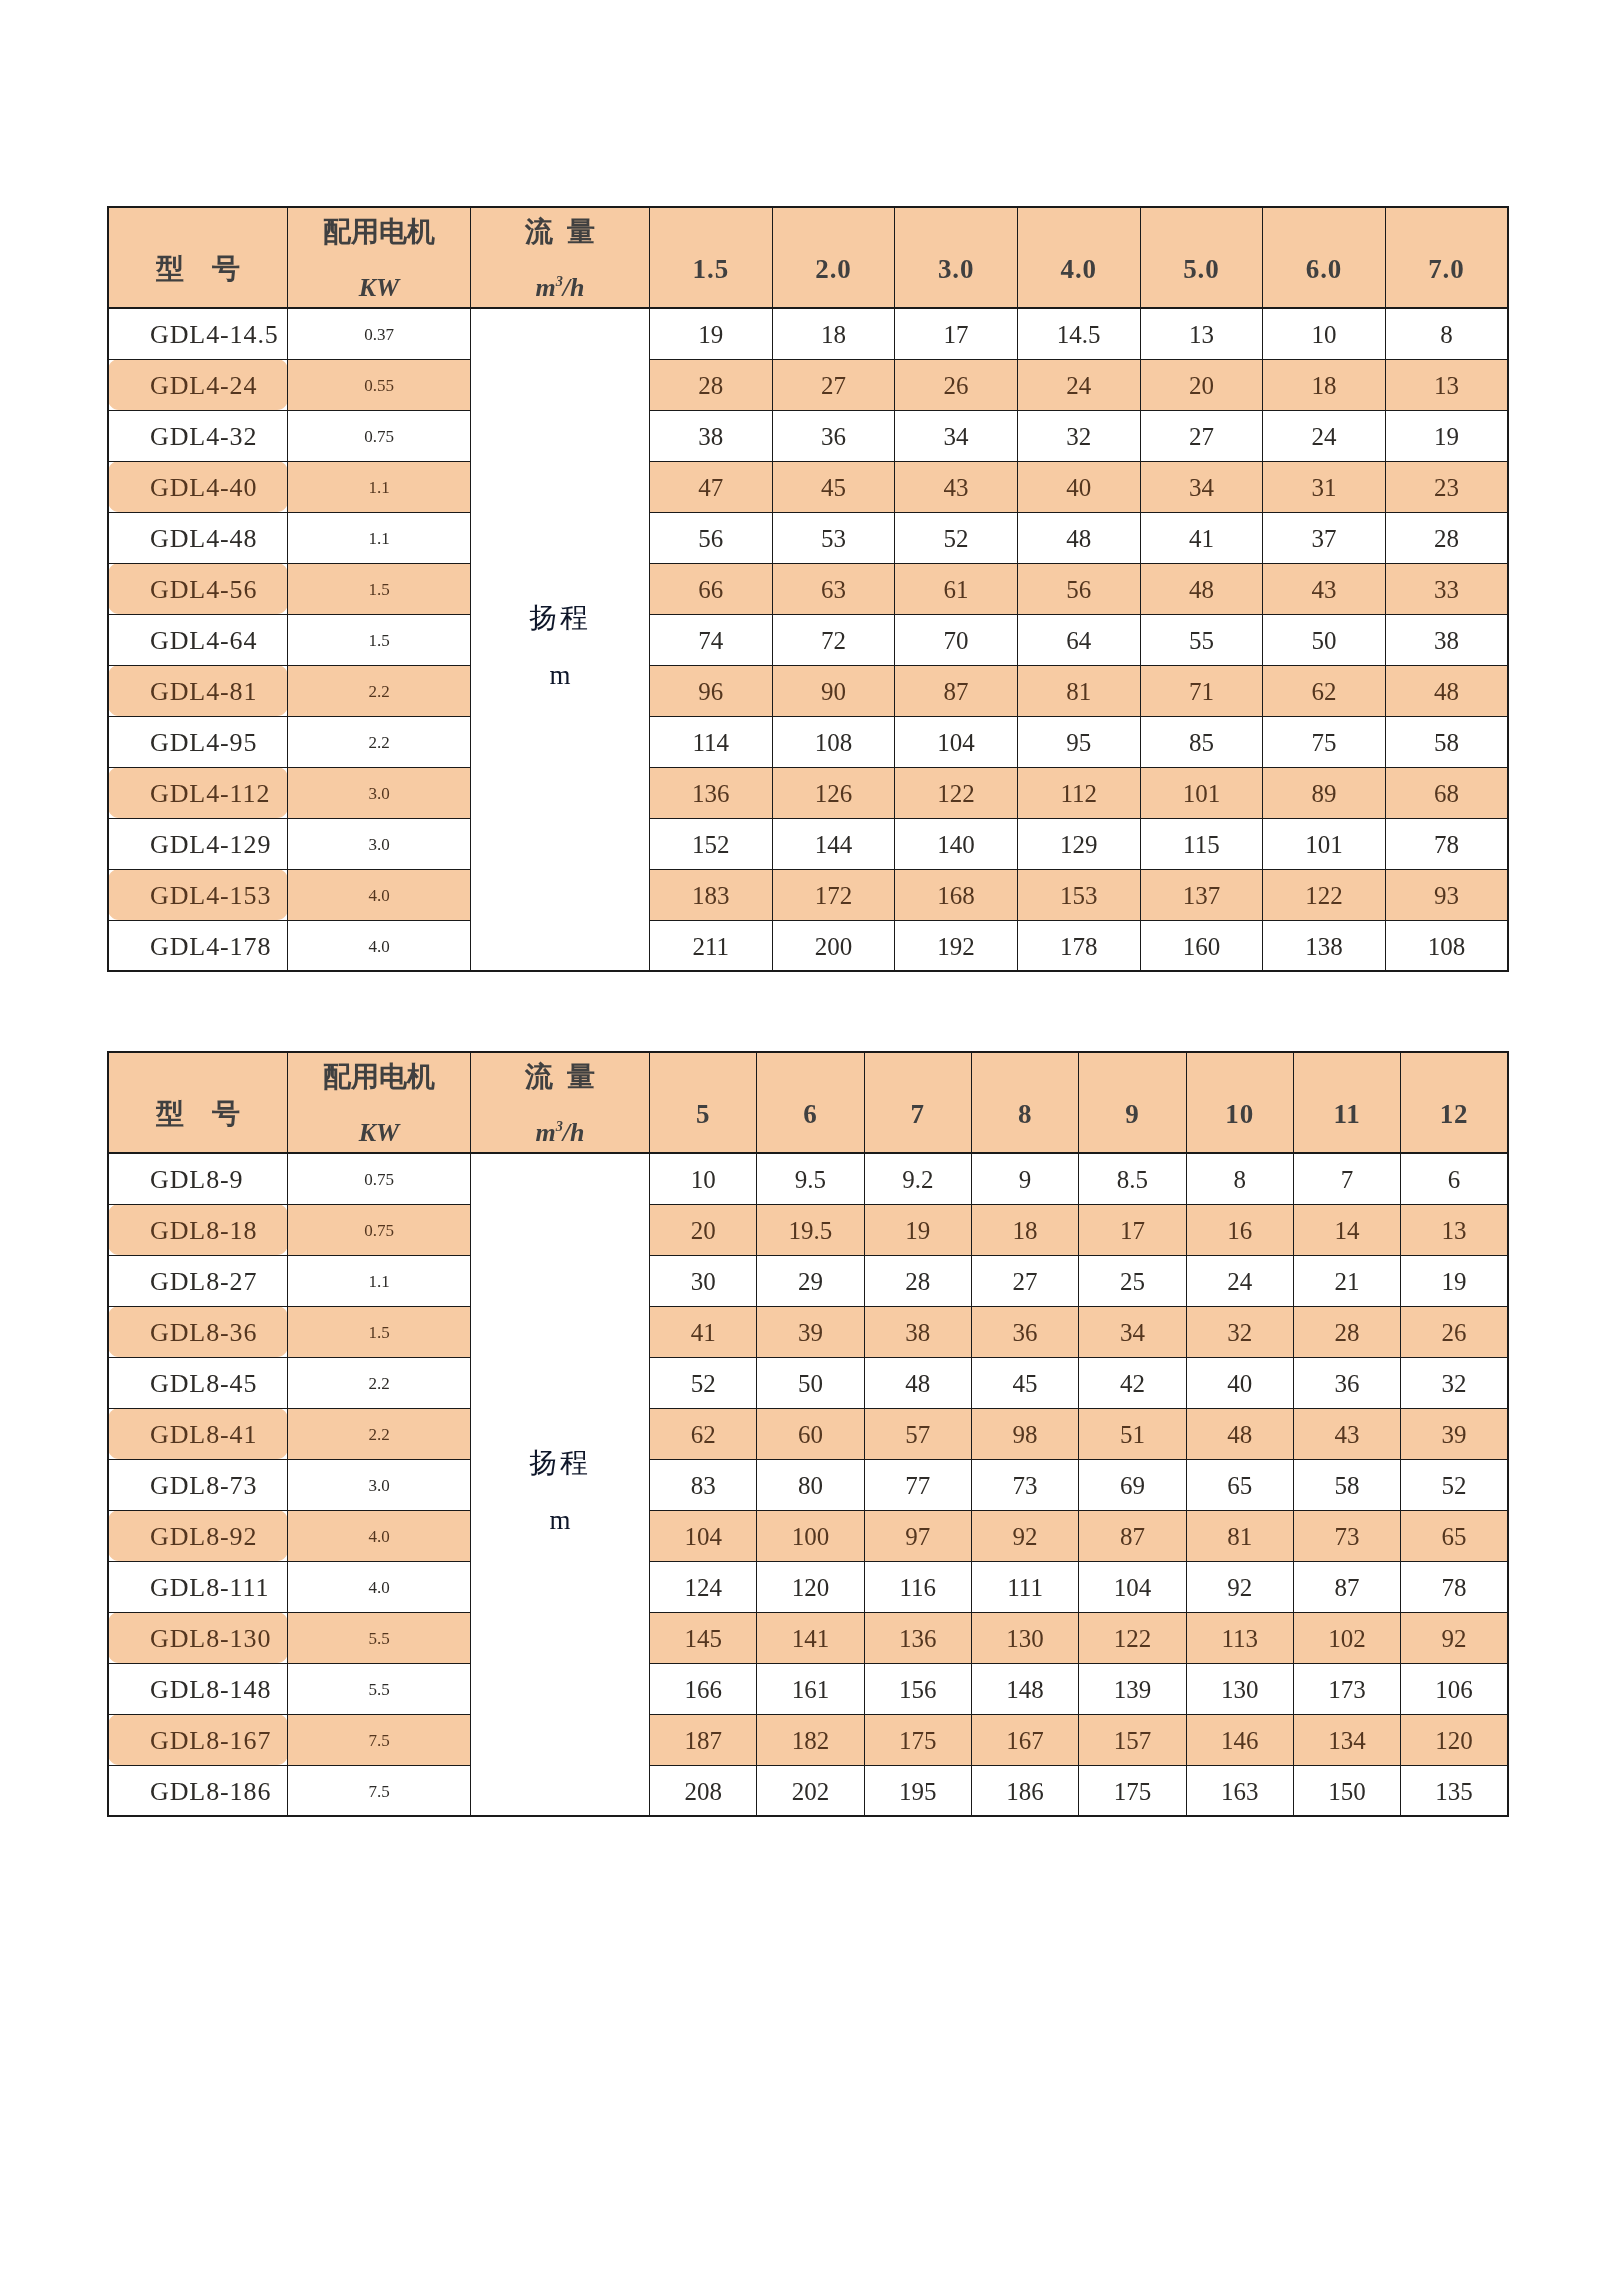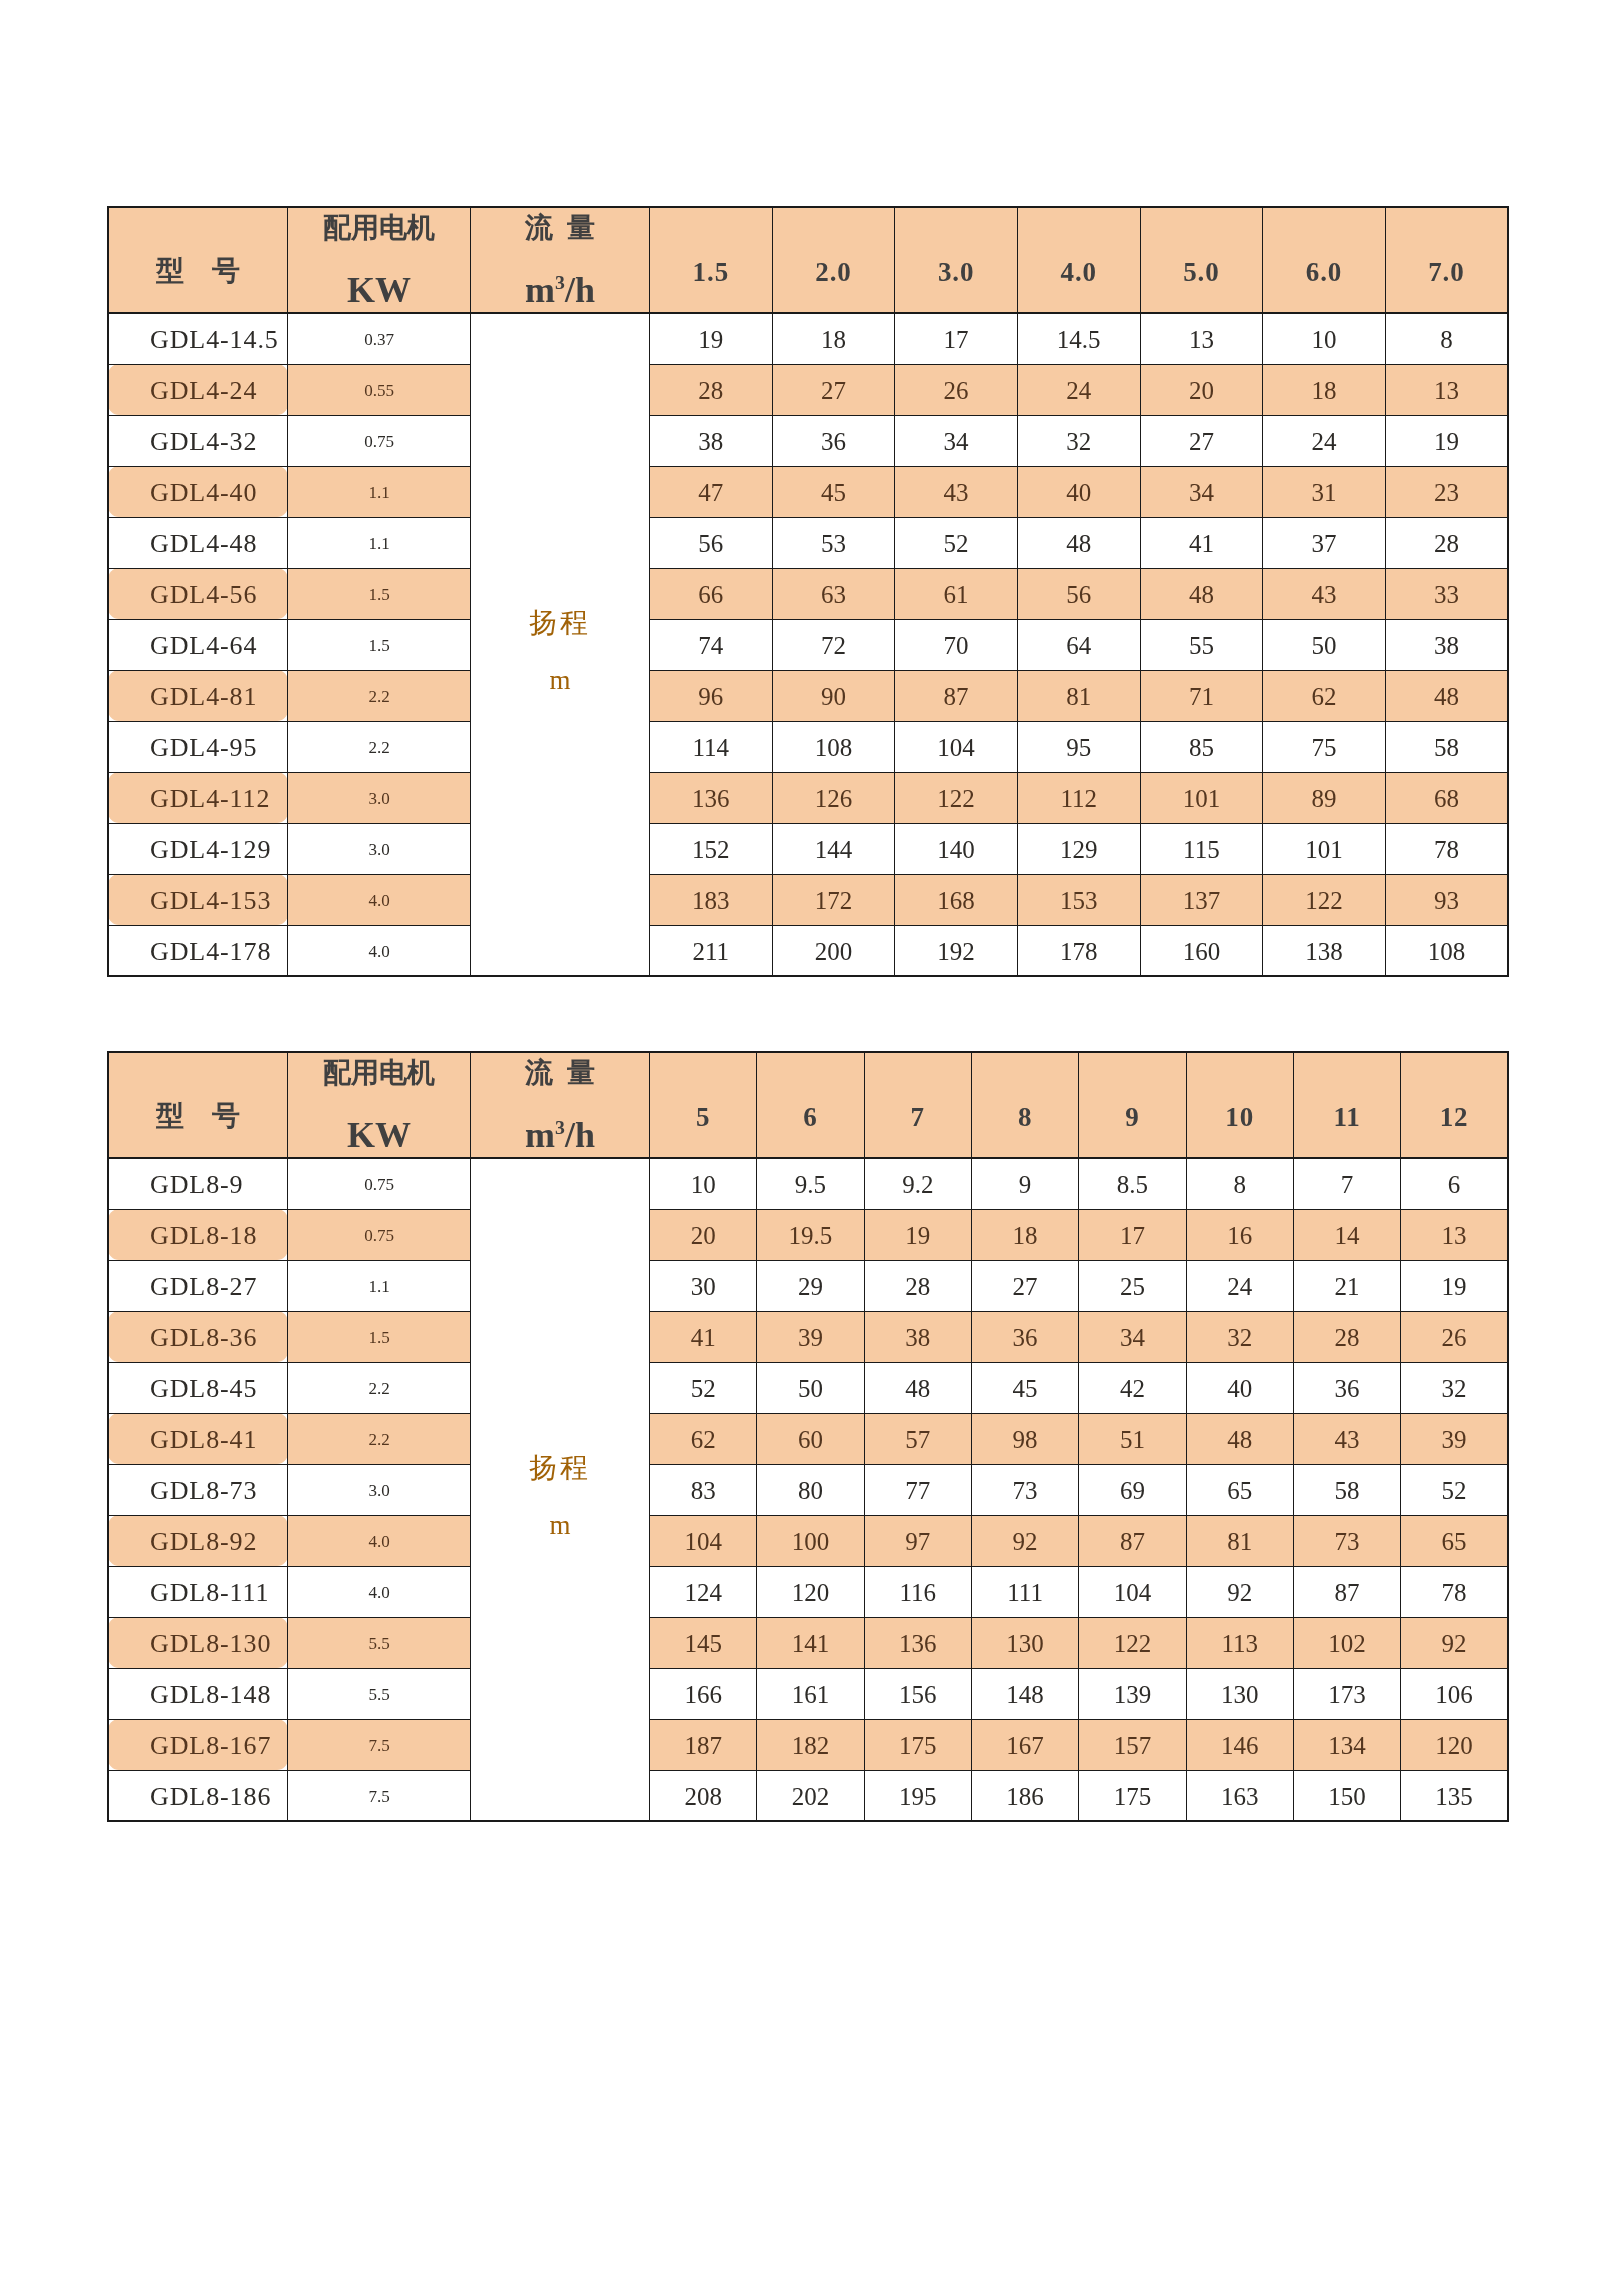--- a/index.html
+++ b/index.html
@@ -29,38 +29,38 @@
     background:#F7CBA3;
     font-weight:bold;
     color:#404040;
     font-size:28px;
     vertical-align:middle;
     border-bottom:2.7px solid #1a1a1a;
   }
   th.model-h { width:176px; padding-top:23px; }
   th.motor-h { width:180px; }
   th.flow-h  { width:176px; word-spacing:7.2px; }
-  th .l2 { word-spacing:0; margin-top:22px; font-size:36px; }
+  th .l2 { word-spacing:0; margin-top:22px; font-size:26px;font-style:italic; }
   th .unit sup { font-size:0.55em; vertical-align:super; }
   th.flowcol { font-size:27px; padding-top:25px; letter-spacing:0.9px; }
 
   td {
     text-align:center;
     vertical-align:middle;
     font-size:25px;
     color:#2d2b28;
     padding-top:3.6px;
     background:#ffffff;
   }
   td.model { text-align:left; padding-left:41px; font-size:26px; letter-spacing:0.9px;border-radius:11px; }
   td.kw { font-size:17px; }
   tr.alt td { background:#F7CBA3; color:#54361f; }
   td.headcell {
     background:#ffffff;
-    color:#a16207;
+    color:#0f172a;
     font-size:28px;
     font-weight:normal;
     padding-top:12px;
   }
   td.headcell .hl1 { letter-spacing:2.7px; }
   td.headcell .hl2 { margin-top:23px; font-size:27px; }
 </style>
 </head>
 <body>
 

